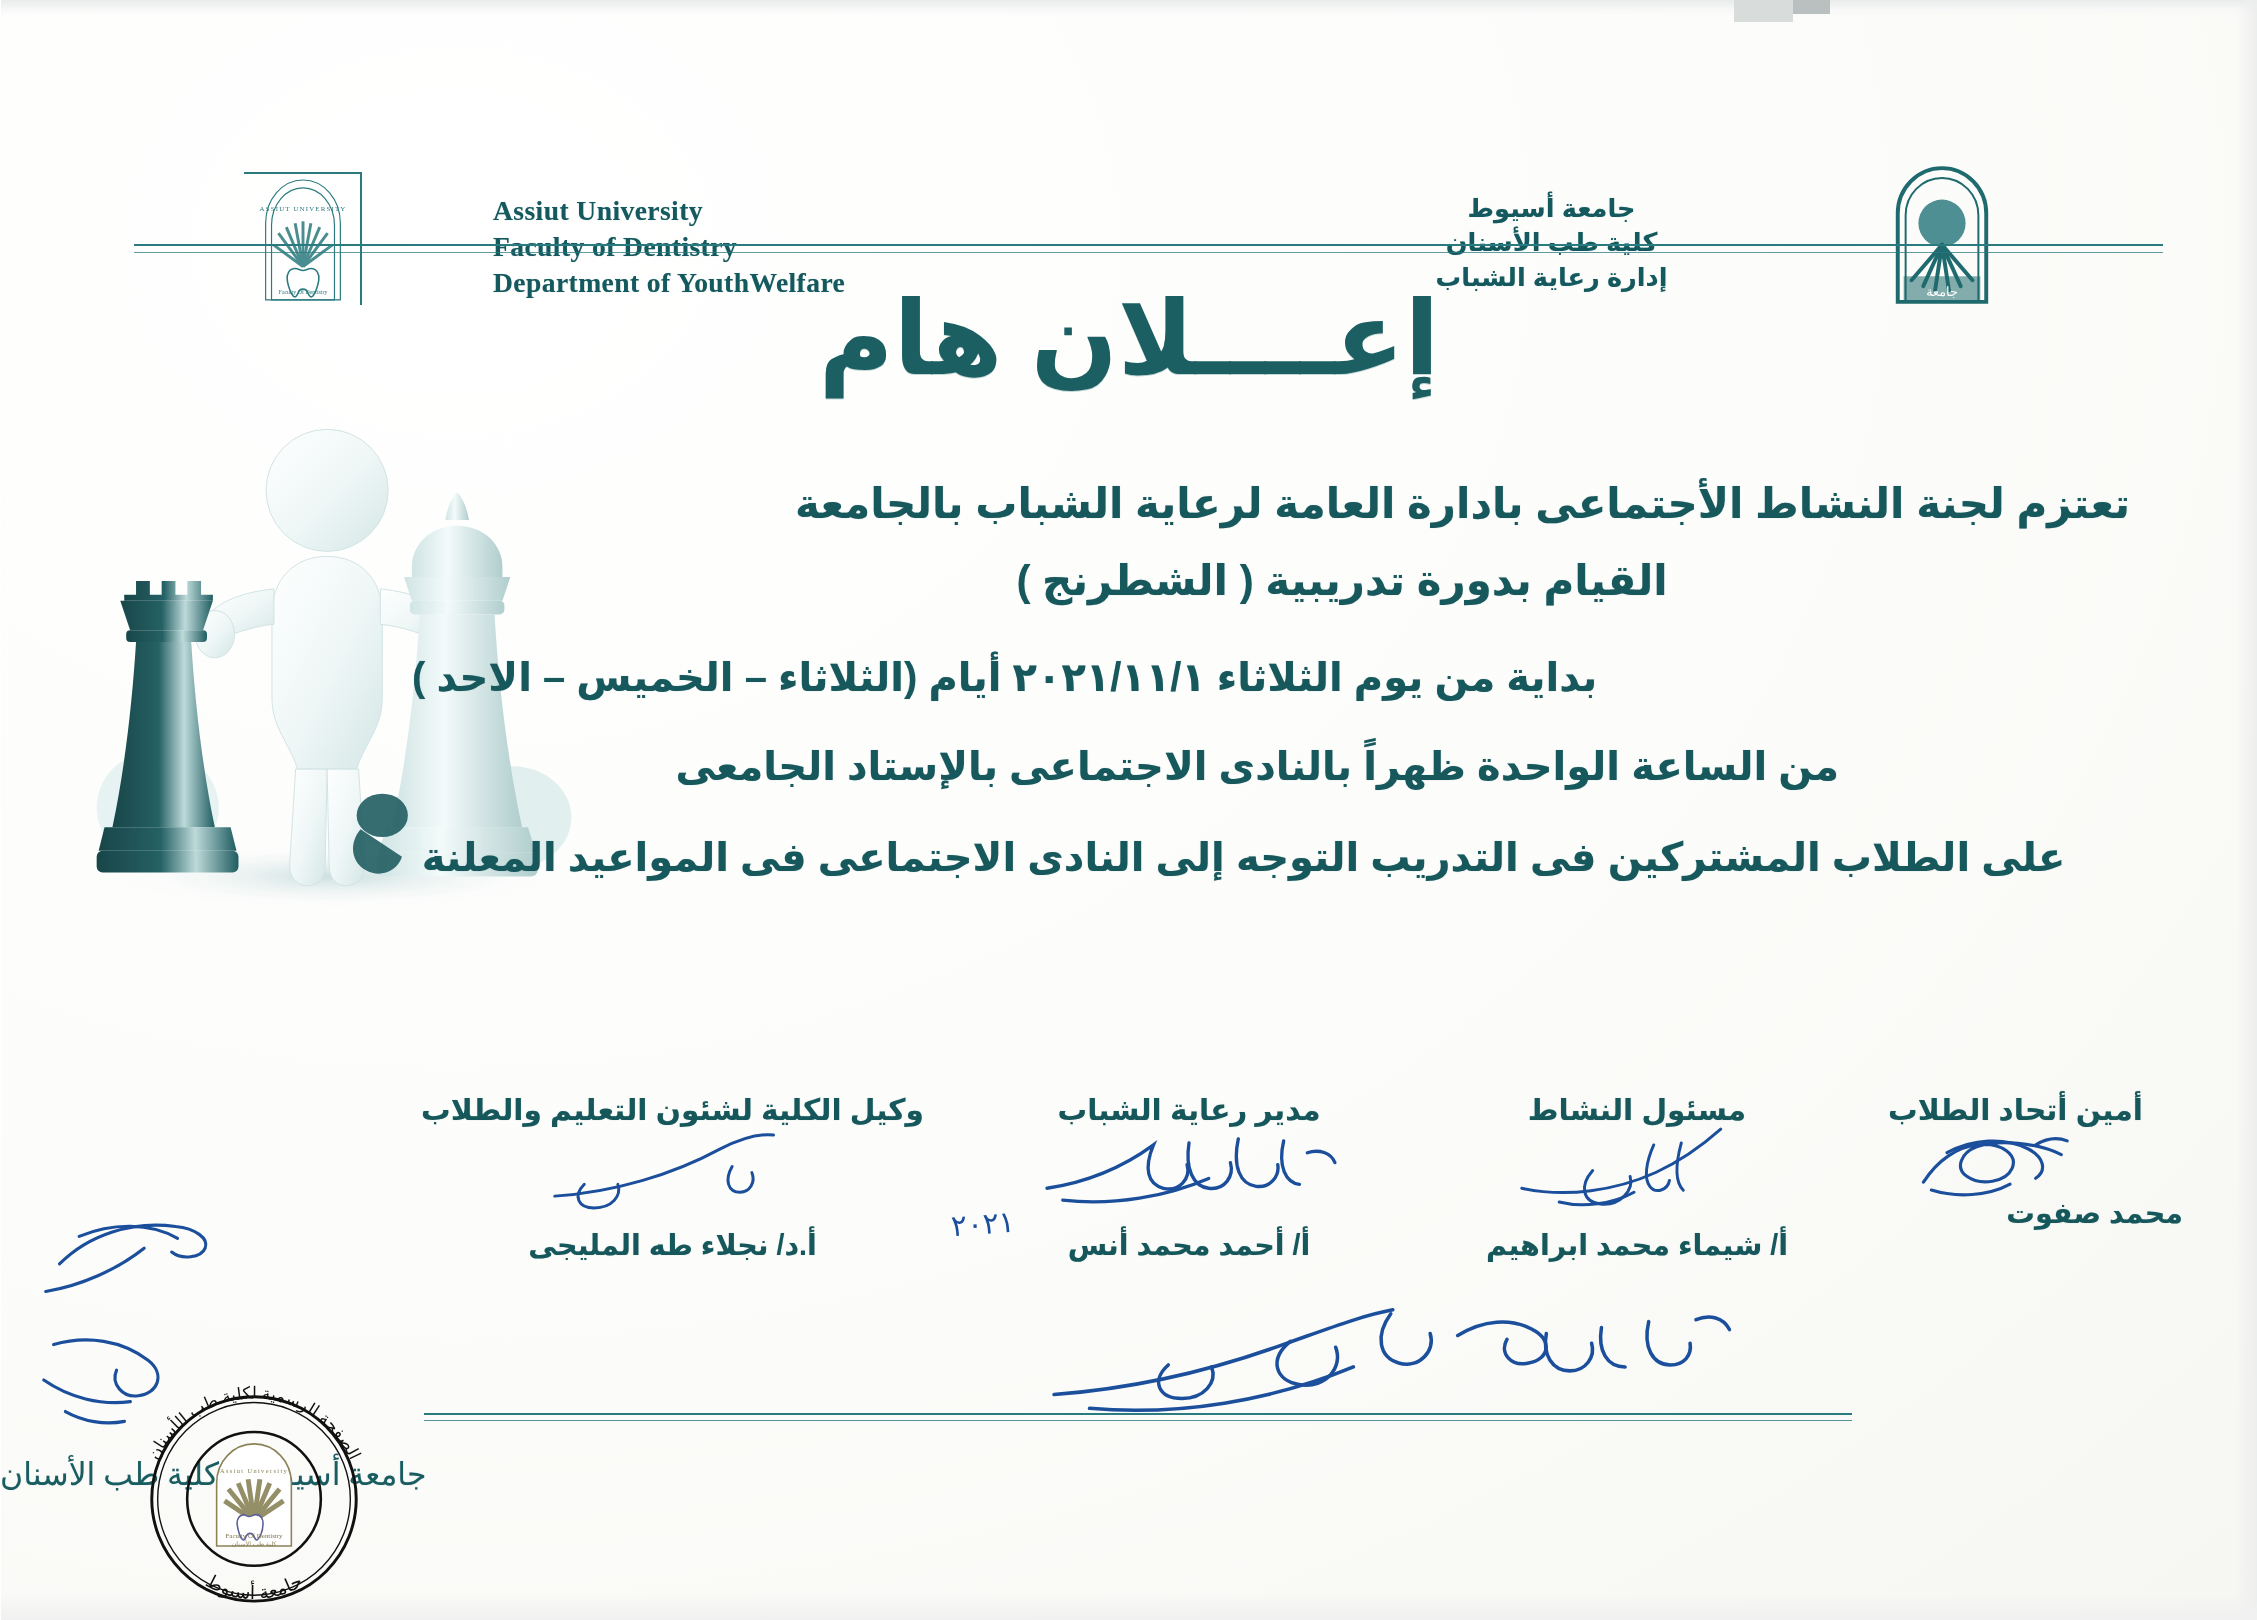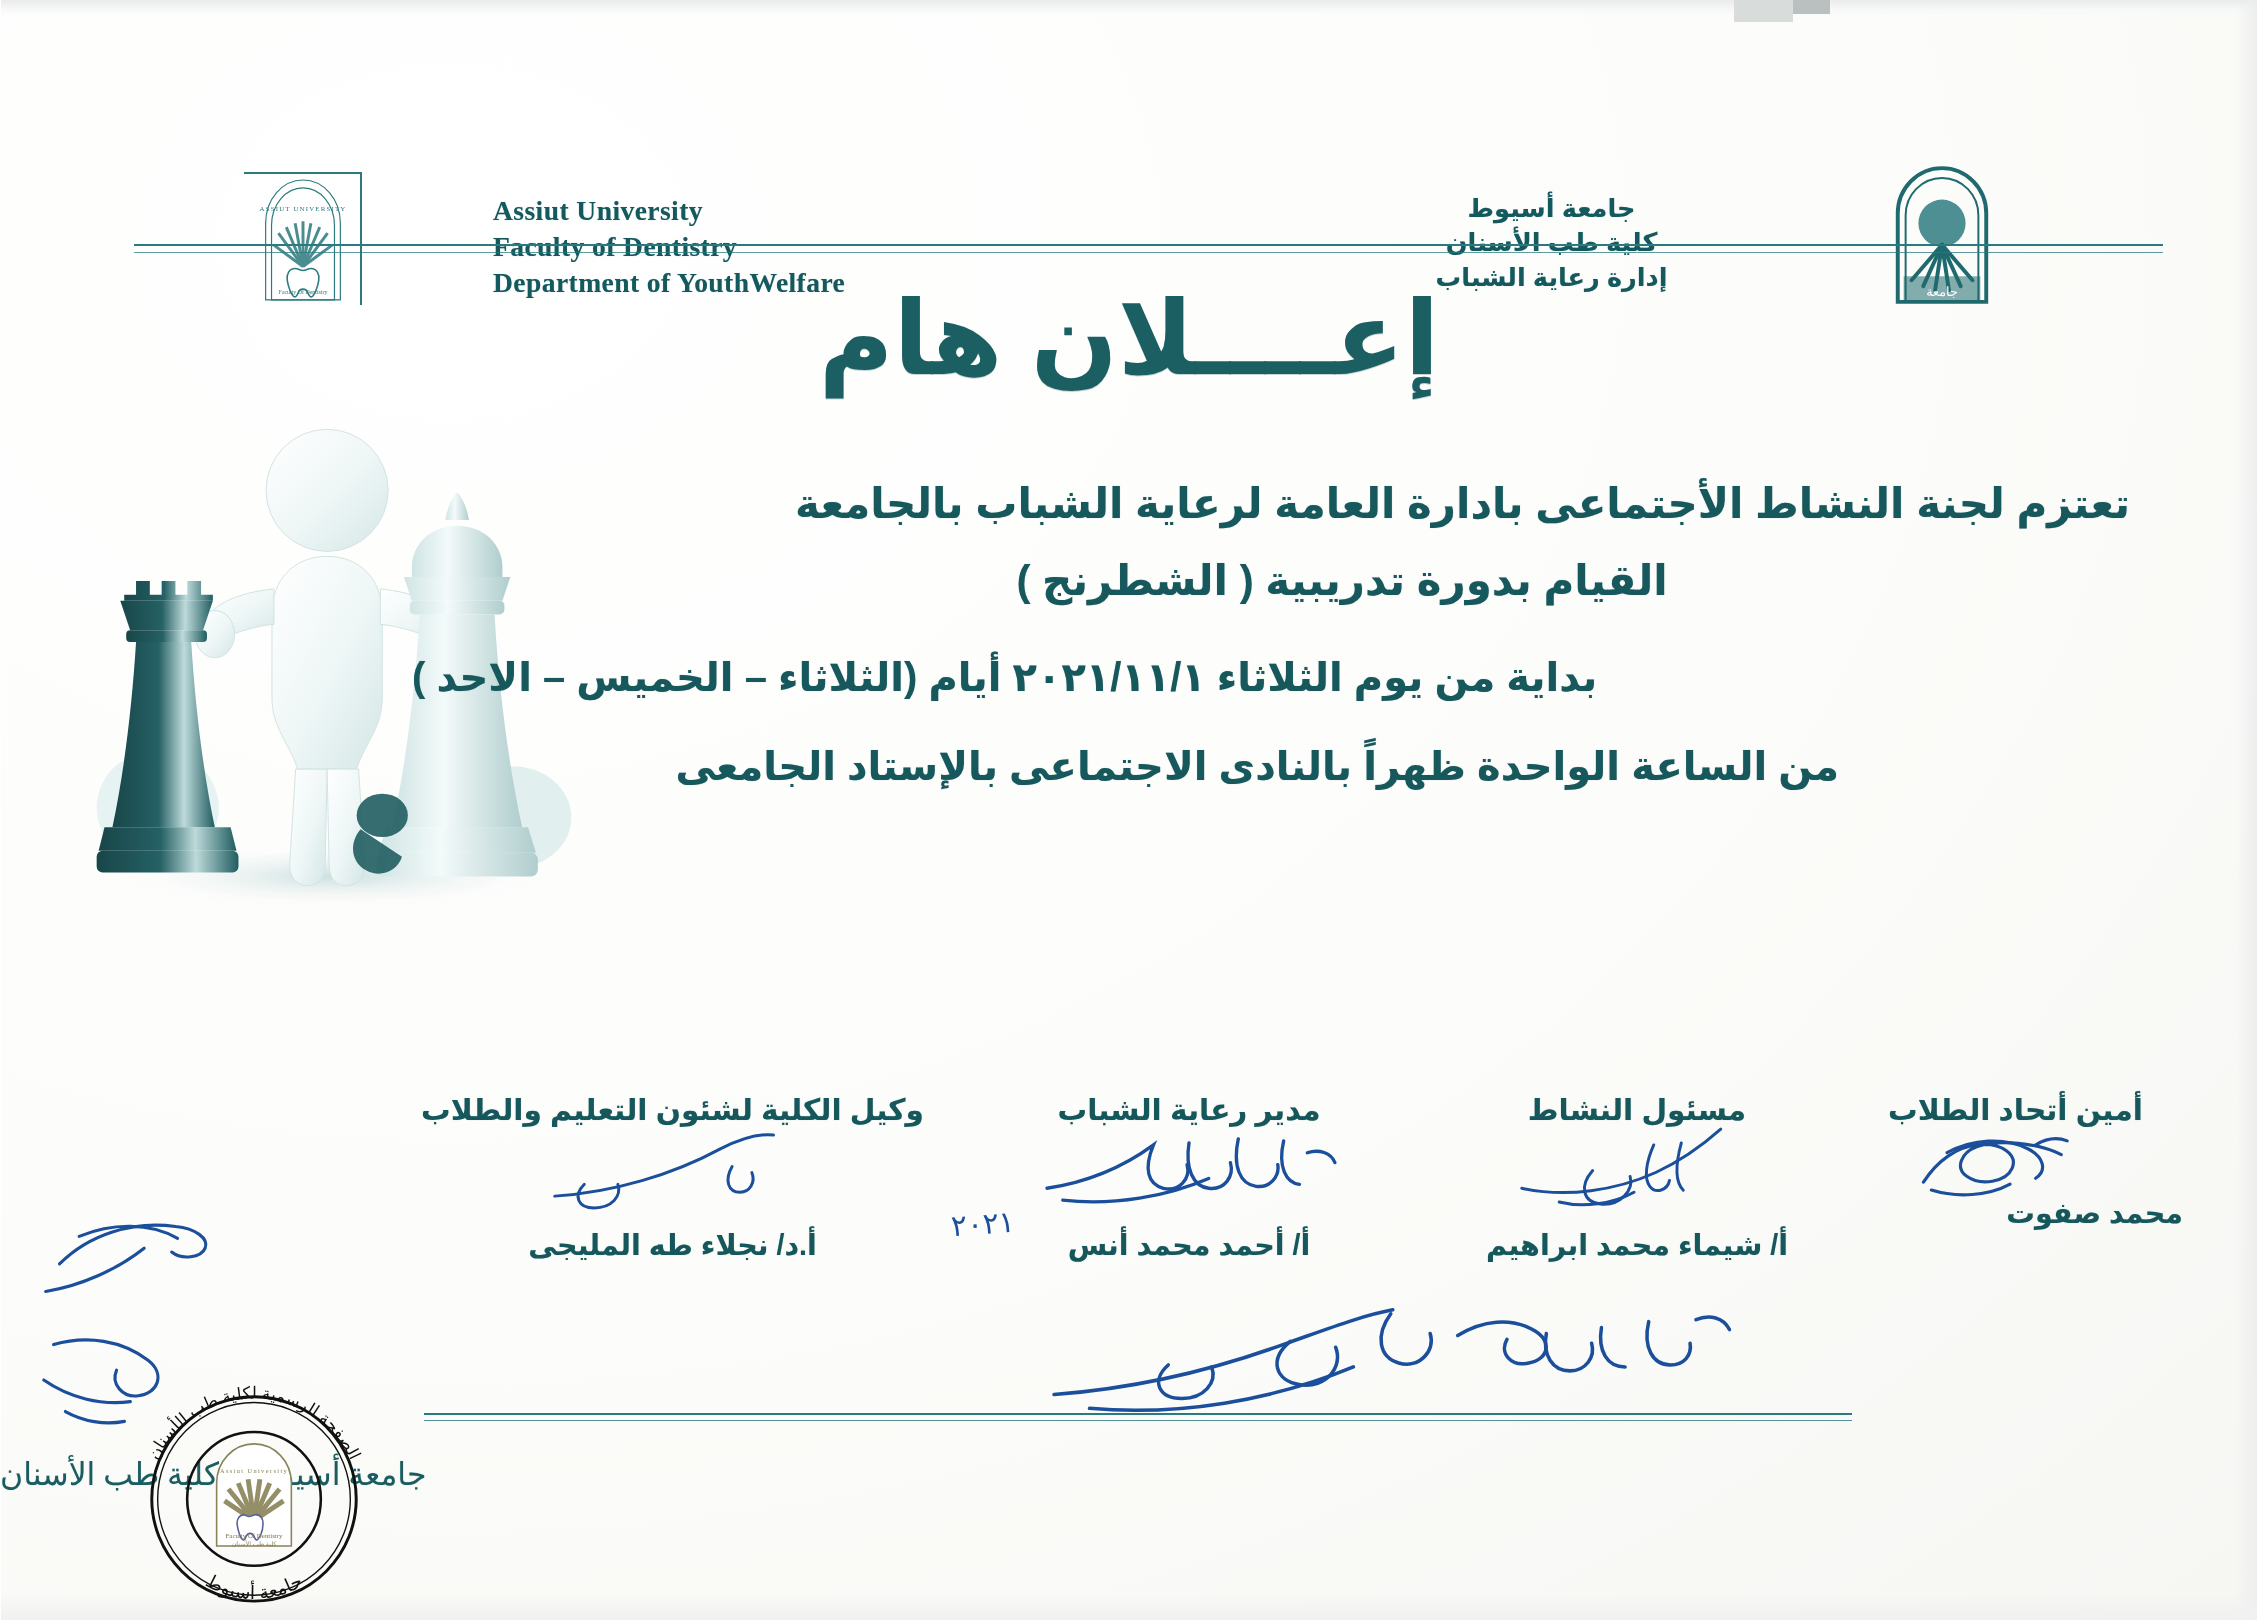--- a/index.html
+++ b/index.html
@@ -302,20 +302,21 @@
         <path d="M296 452 c-12 14 -10 34 6 42 c14 8 32 0 36 -14 z" fill="#1d5b5f"></path>
       </g>
     </svg>
   </div>
 
   <div id="body-lines">
     <div class="bline bline-1">تعتزم لجنة النشاط الأجتماعى بادارة العامة لرعاية الشباب بالجامعة</div>
     <div class="bline bline-2">القيام بدورة تدريبية ( الشطرنج )</div>
     <div class="bline bline-3">بداية من يوم الثلاثاء ٢٠٢١/١١/١ أيام (الثلاثاء – الخميس – الاحد )</div>
     <div class="bline bline-4">من الساعة الواحدة ظهراً بالنادى الاجتماعى  بالإستاد الجامعى</div>
+    <div class="bline bline-5">على الطلاب المشتركين فى التدريب التوجه إلى النادى الاجتماعى فى المواعيد المعلنة</div>
   </div>
 
   <div id="signatures">
 
     <div class="sig-col" id="sig-col-1">
       <div class="sig-title">أمين أتحاد الطلاب</div>
       <div class="sig-ink">
         <svg width="256" height="73" viewBox="0 0 260 74" aria-hidden="true">
           <g fill="none" stroke="#1b4f9c" stroke-width="3.2" stroke-linecap="round">
             <path d="M36 56 c14 -22 34 -36 56 -38 c24 -2 40 10 34 24 c-6 14 -32 18 -46 8 c-12 -8 -6 -24 10 -30 c22 -8 62 -4 86 8"></path>

